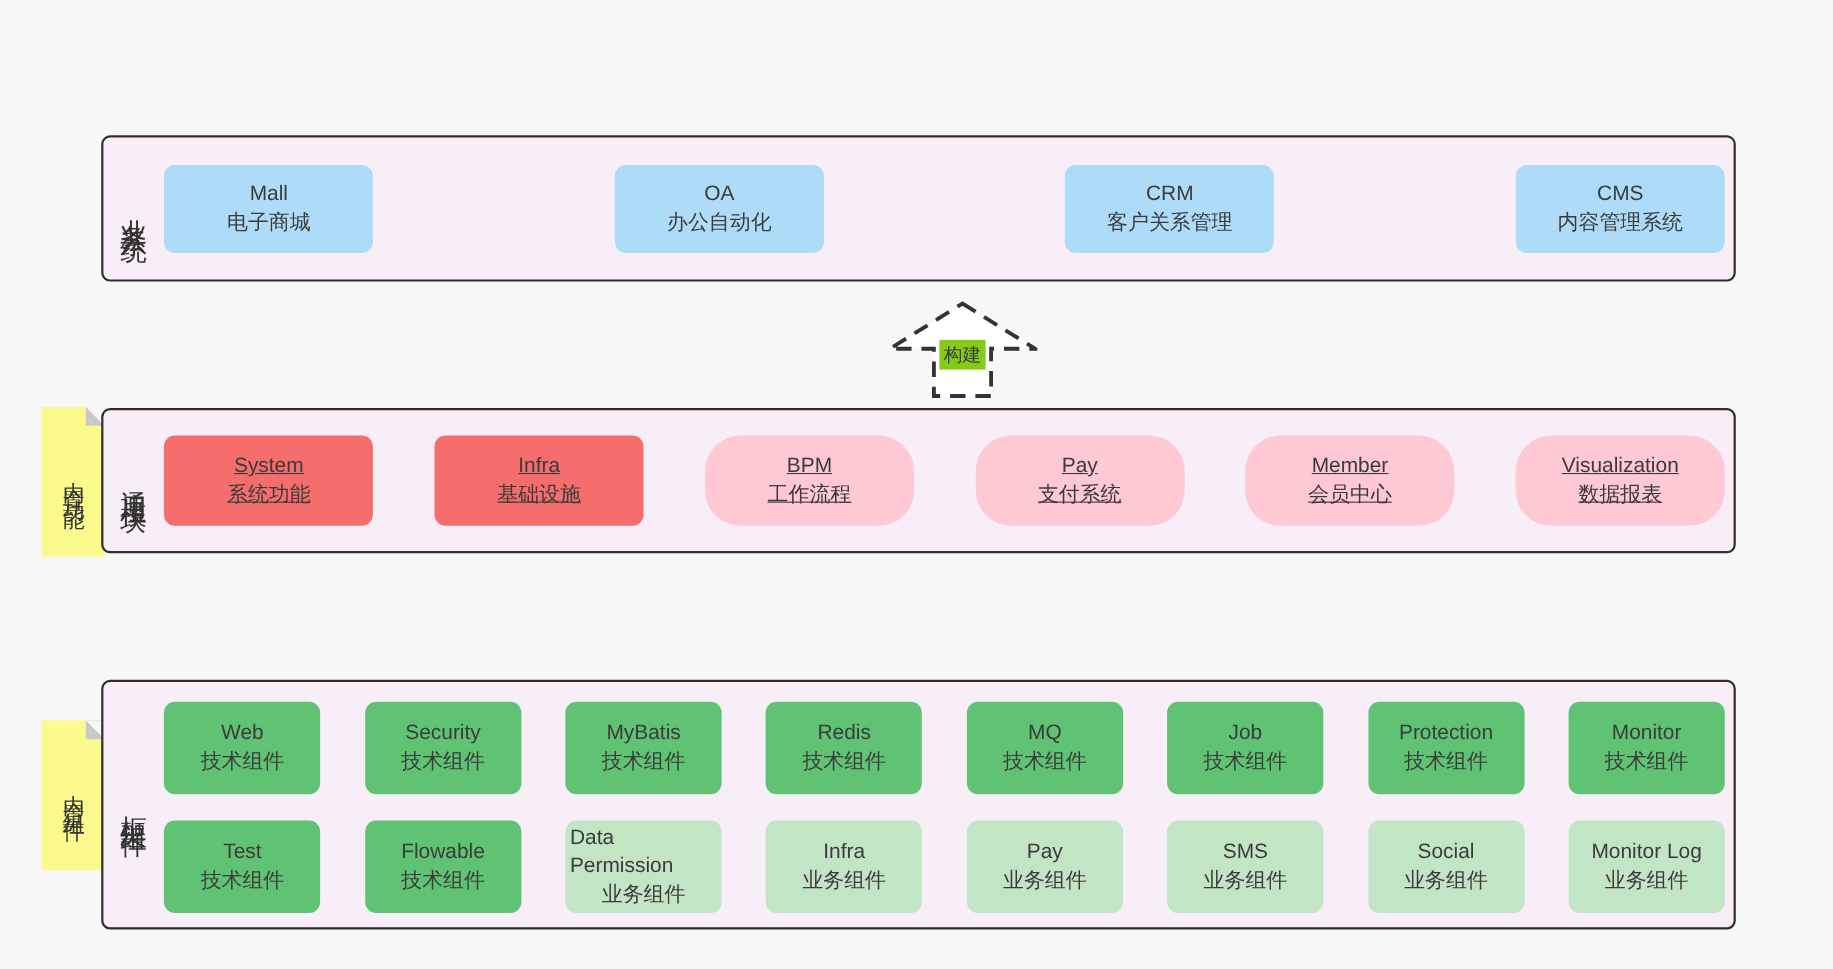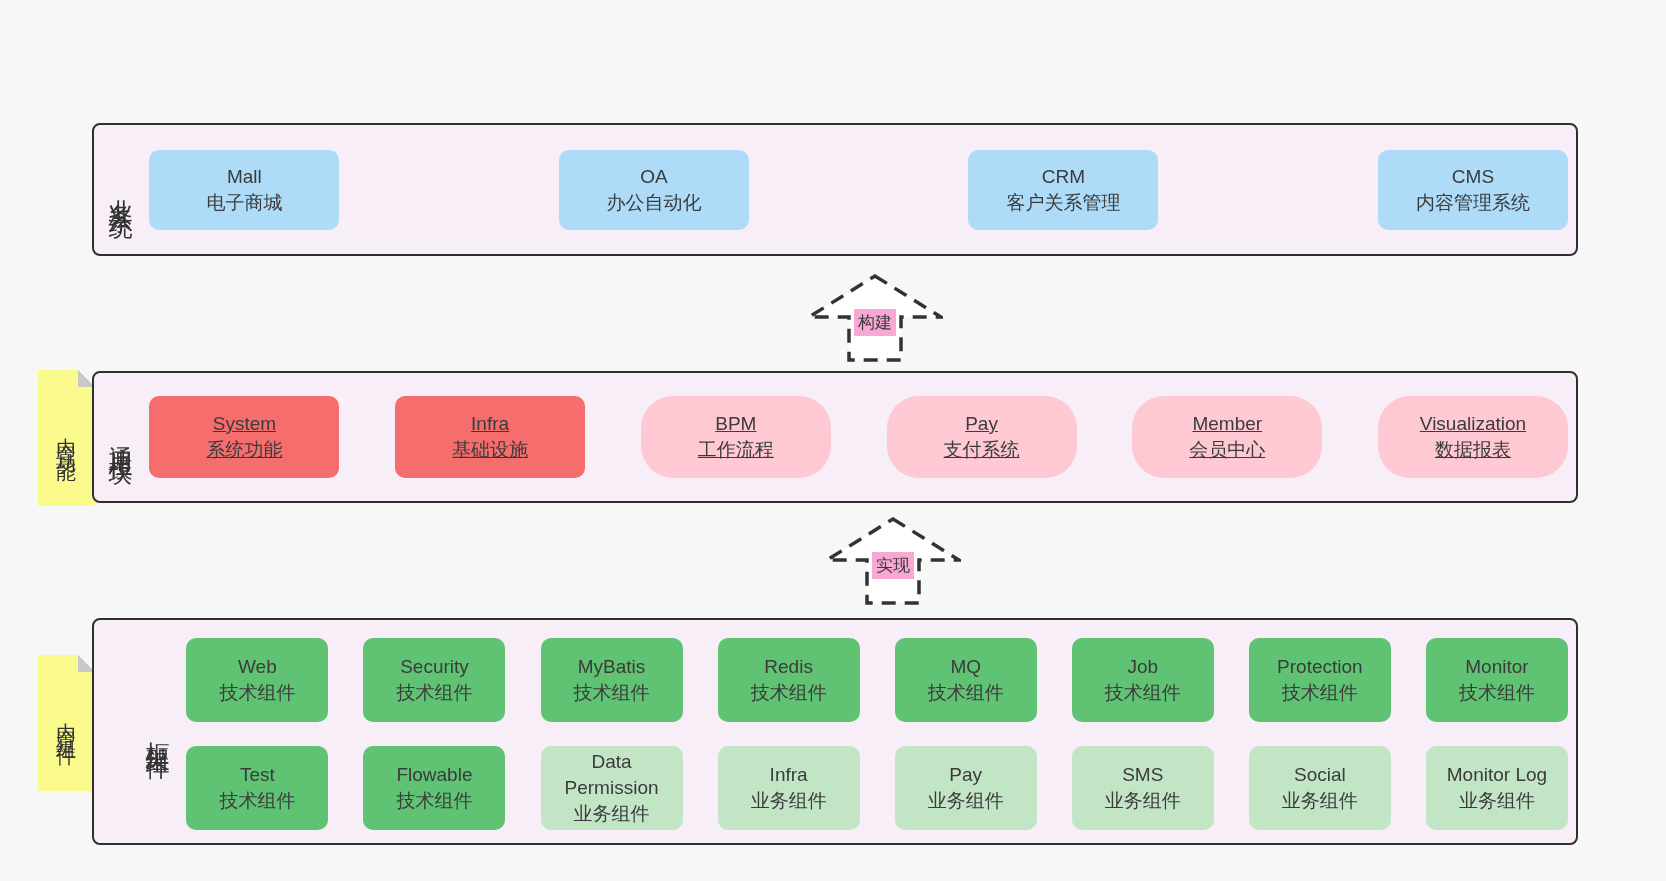--- a/index.html
+++ b/index.html
@@ -21,21 +21,21 @@
     background: #f8eef7;
     border: 2px solid #2f2f2f;
     border-radius: 8px;
     display: flex;
     align-items: stretch;
     z-index: 2;
     box-sizing: border-box;
   }
   #panel-business  { left: 92px; top: 123px; width: 1486px; height: 133px; }
   #panel-modules   { left: 92px; top: 371px; width: 1486px; height: 132px; }
-  #panel-framework { left: 92px; top: 618px; width: 1486px; height: 227px; padding-left: 37px; }
+  #panel-framework { left: 92px; top: 618px; width: 1486px; height: 227px; }
 
   .side-label {
     flex: none;
     writing-mode: vertical-rl;
     text-orientation: upright;
     font-size: 24px;
     letter-spacing: 5px;
     color: #333;
     margin-left: 13px;
     align-self: center;
@@ -60,21 +60,20 @@
   }
   .row { display: flex; justify-content: space-between; }
 
   
   .box {
     border-radius: 10px;
     display: flex;
     flex-direction: column;
     justify-content: center;
     align-items: center;
-    text-align: center;
     font-size: 19px;
     line-height: 26px;
     padding: 2px 4px;
     box-sizing: border-box;
   }
   #panel-business .box  { width: 190px; height: 80px; }
   #panel-modules .box   { width: 190px; height: 82px; text-decoration: underline; }
   #panel-framework .box { width: 142px; height: 84px; }
 
   .blue       { background: #aedcf8; }
@@ -84,21 +83,21 @@
   .lightgreen { background: #c2e5c6; }
 
   
   .arrow { position: absolute; width: 136px; height: 92px; z-index: 1; }
   #arrow-build { left: 807px; top: 272px; }
   #arrow-impl  { left: 825px; top: 515px; }
   .arrow-label {
     position: absolute;
     left: 50%; top: 37px;
     transform: translateX(-50%);
-    background: #f9a8d4;
+    background: #84cc16;
     font-size: 17px;
     padding: 2px 4px;
     color: #3b3b3b;
     white-space: nowrap;
     text-align: center;
   }
 
   
   .sticky {
     position: absolute;
@@ -191,26 +190,20 @@
         <div>Member</div>
         <div>会员中心</div>
       </div>
       <div class="box pink">
         <div>Visualization</div>
         <div>数据报表</div>
       </div>
     </div>
   </div>
 
-  <div class="arrow" id="arrow-impl">
-    <svg width="136" height="92" viewBox="0 0 136 92">
-      <polygon points="68,4 134,45 94,45 94,88 42,88 42,45 2,45" fill="#ffffff" stroke="#333333" stroke-width="3.5" stroke-dasharray="14 9"></polygon>
-    </svg>
-    <span class="arrow-label">实现</span>
-  </div>
 
   <div class="sticky" id="sticky-framework">
     <span class="fold"></span>
     <span class="sticky-text">内置组件</span>
   </div>
 
   <div class="panel" id="panel-framework">
     <div class="side-label">框架组件</div>
     <div class="rows">
       <div class="row">

